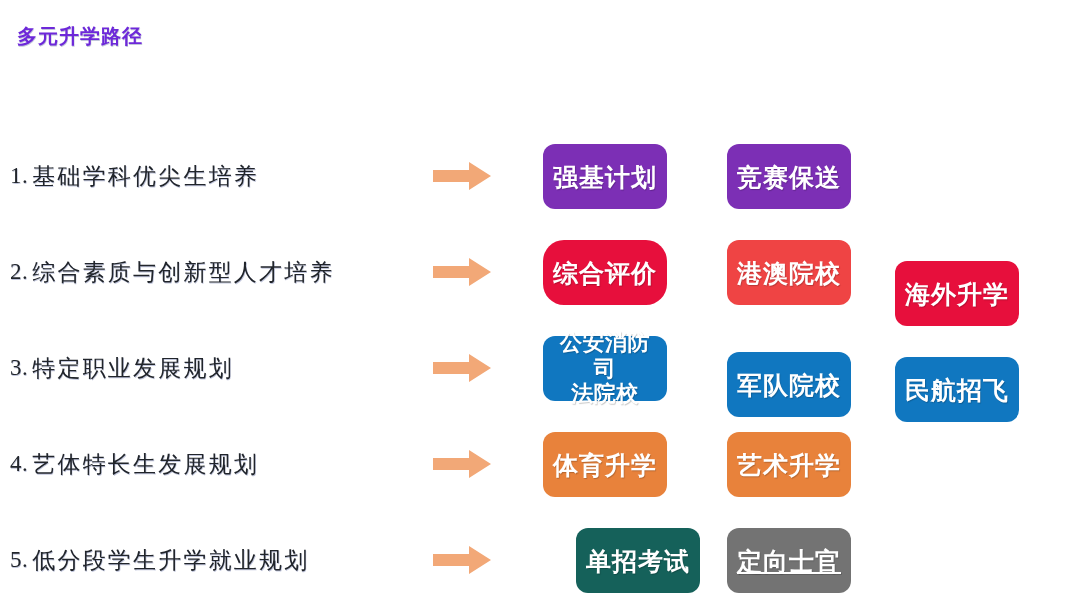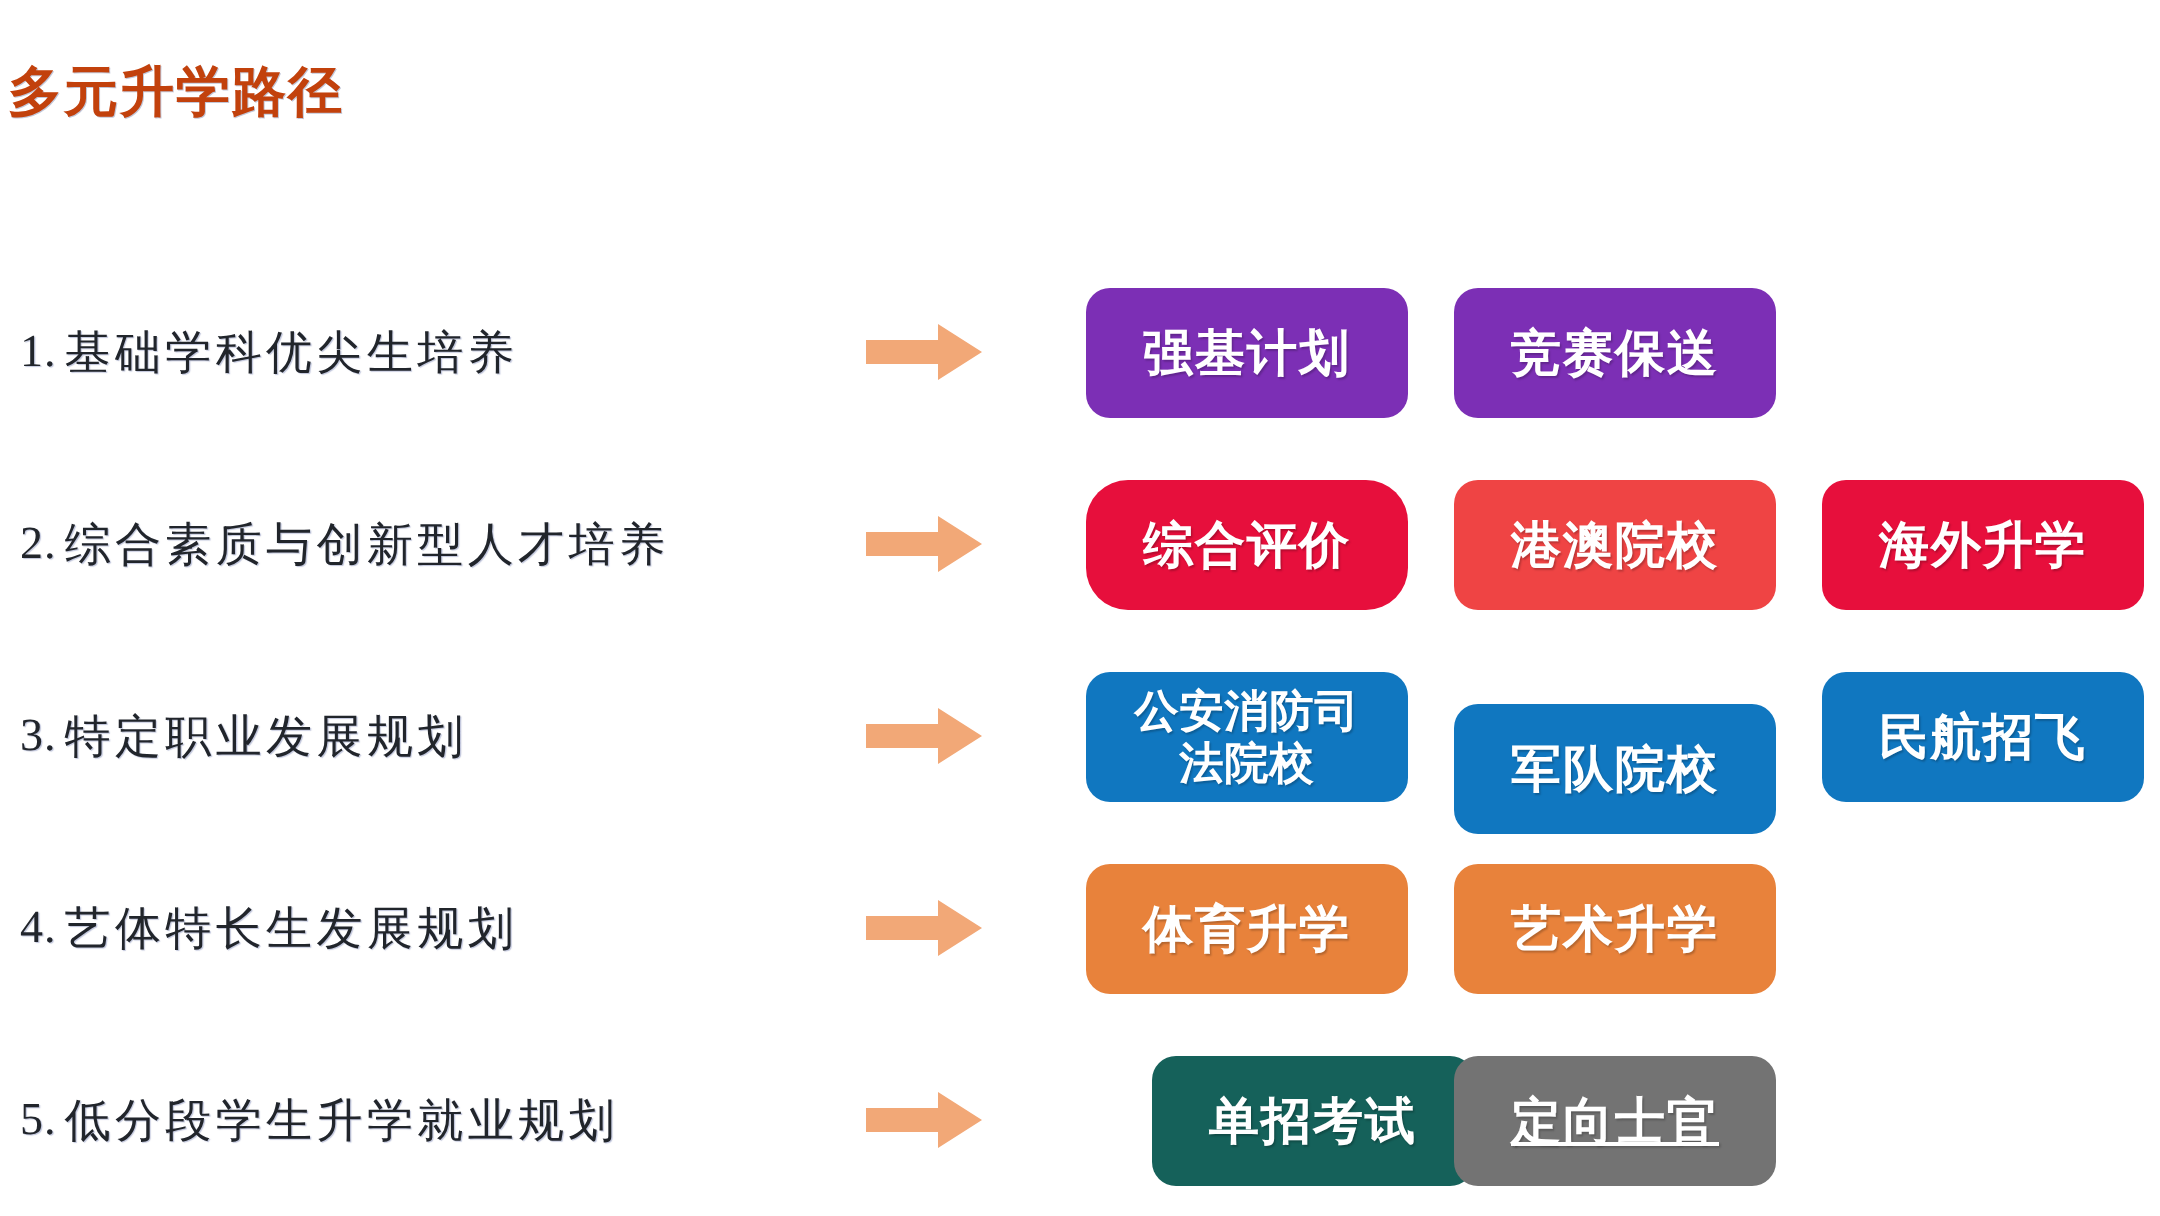--- a/index.html
+++ b/index.html
@@ -12,26 +12,26 @@
     height: 608px;
     position: relative;
     overflow: hidden;
     font-family: "Liberation Sans", "DejaVu Sans", sans-serif;
     -webkit-font-smoothing: antialiased;
   }
 
   
   #page-title {
     position: absolute;
-    left: 4px;
+    left: 17px;
     top: 10px;
     font-family: "Liberation Sans", "DejaVu Sans", sans-serif;
-    font-size: 27px;
+    font-size: 20px;
     font-weight: bold;
-    color: #c2410c;
+    color: #6d28d9;
     letter-spacing: 1px;
     white-space: nowrap;
     text-shadow: 0.5px 0.5px 0 rgba(120,130,170,0.45);
   }
 
   
   #diagram {
     position: absolute;
     left: 0;
     top: 128px;
@@ -90,41 +90,41 @@
   .box-track {
     position: absolute;
     left: 543px;
     top: 0;
     height: 96px;
     width: 520px;
   }
   .tag-box {
     position: absolute;
     top: 16px;
-    width: 161px;
+    width: 124px;
     height: 65px;
     border-radius: 12px;
     display: flex;
     align-items: center;
     justify-content: center;
     text-align: center;
     color: #ffffff;
     font-family: "Liberation Sans", "DejaVu Sans", sans-serif;
     font-weight: bold;
     font-size: 25px;
     letter-spacing: 1px;
     line-height: 1.12;
     box-sizing: border-box;
     padding: 0 6px;
     text-shadow: 0.8px 0.8px 1px rgba(0,0,0,0.22);
     white-space: pre-line;
   }
   .tag-box[data-col="0"] { left: 0px; }
   .tag-box[data-col="1"] { left: 184px; }
-  .tag-box[data-col="2"] { left: 368px; }
+  .tag-box[data-col="2"] { left: 352px; margin-top: 21px; }
 
   .tag-box.two-line {
     font-size: 22px;
     letter-spacing: 0.5px;
     line-height: 1.18;
   }
 </style>
 </head>
 <body>
 

